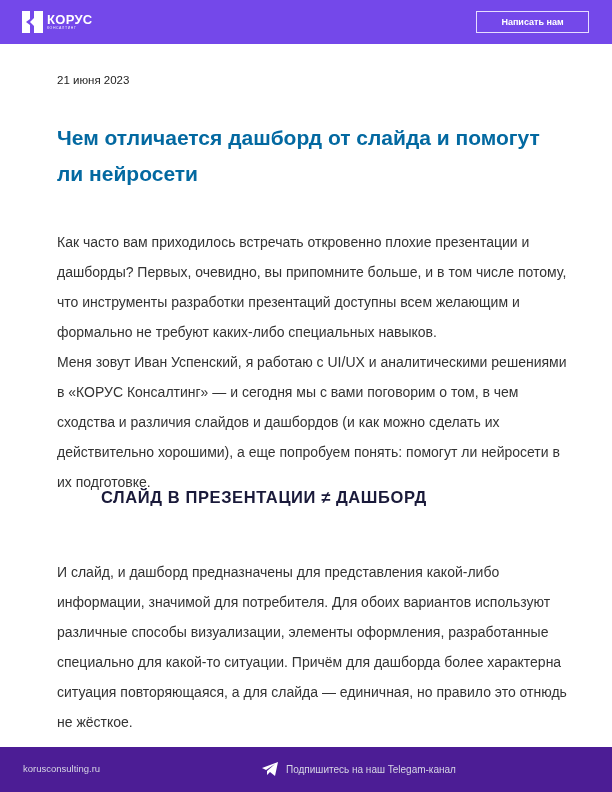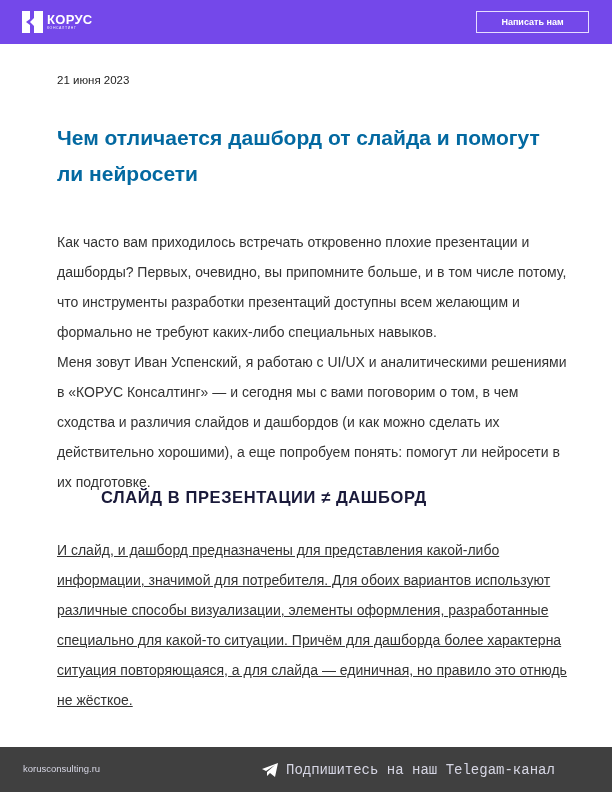--- a/index.html
+++ b/index.html
@@ -30,36 +30,36 @@
     font-family: "Liberation Sans", sans-serif; font-weight: bold; font-size: 21px;
     line-height: 36px; color: #0369a1;
   }
 
   .para {
     position: absolute; left: 57px; width: 510px;
     font-size: 14px; line-height: 30px; color: #333;
   }
   .p1 { top: 227px; }
   .p2 { top: 347px; }
-  .p3 { top: 535px; text-decoration: underline; }
+  .p3 { top: 557px; }
 
   .section-heading {
     position: absolute; left: 57px; top: 488px;
     font-family: "Liberation Sans", sans-serif; font-weight: bold; font-size: 16.5px;
     color: #1a1a3a; letter-spacing: 0.6px; margin-left: 44px;
   }
 
   .footer {
     position: absolute; left: 0; top: 747px; width: 612px; height: 45px;
-    background: #404040;
+    background: #4c1d95;
   }
   .site { position: absolute; left: 23px; top: 16px; color: #d6d6e4; font-size: 9.5px; }
   .tg { position: absolute; left: 262px; top: 15px; display: flex; align-items: center; }
   .tg-icon { width: 16px; height: 14px; display: block; }
-  .tg-label { margin-left: 8px; color: #d6d6e4; font-size: 14px; font-family: Liberation Mono, monospace; }
+  .tg-label { margin-left: 8px; color: #d6d6e4; font-size: 10px; }
   .sub-btn {
     position: absolute; left: 475px; top: 11px; width: 114px; height: 23px;
     border: 1px solid #d6d6e4; color: #fff; background: transparent;
     font-family: "Liberation Sans", sans-serif; font-weight: bold; font-size: 9px;
     display: flex; align-items: center; justify-content: center; cursor: pointer;
   }
 </style>
 </head>
 <body>
 

